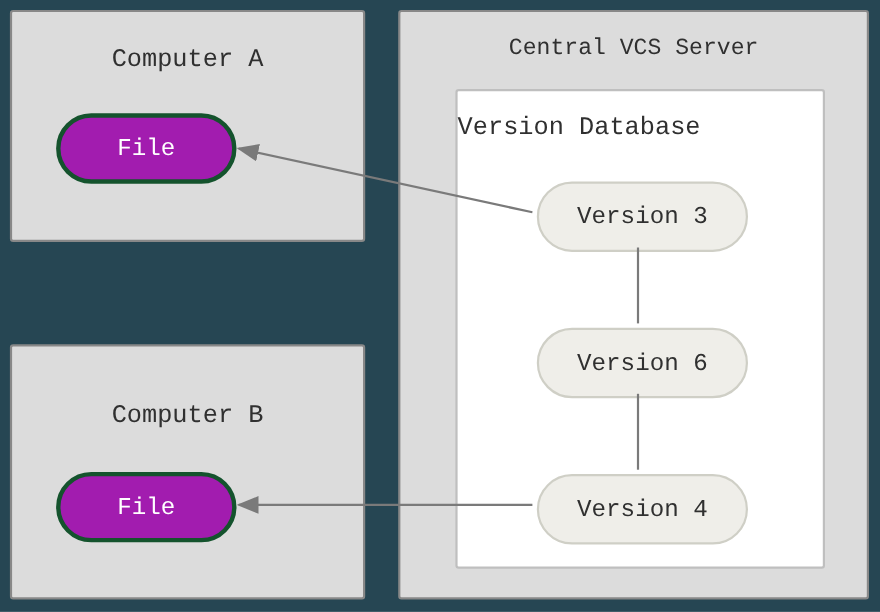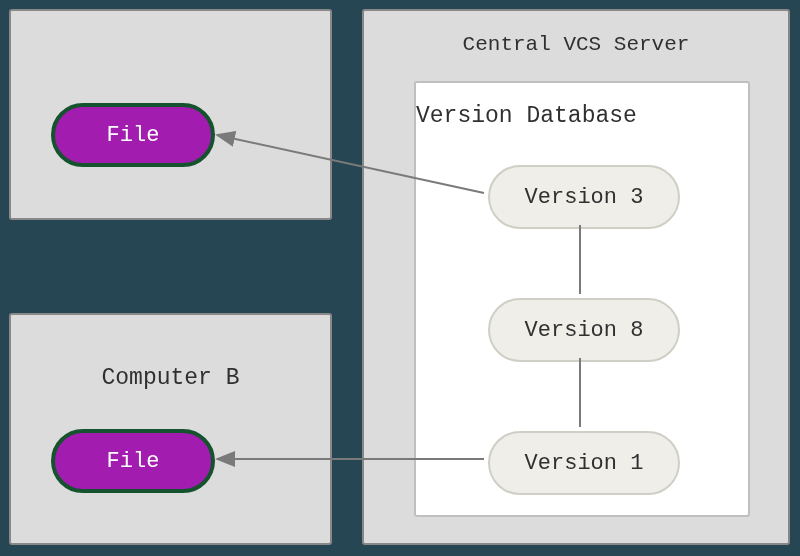--- a/index.html
+++ b/index.html
@@ -60,20 +60,21 @@
     width: 800px; height: 556px;
     pointer-events: none;
   }
 </style>
 </head>
 <body>
 
 <div class="stage">
 
   <div class="box" style="left:9px; top:9px; width:323px; height:211px;">
+    <div class="box-title" style="left:0; right:0; top:30px; text-align:center;">Computer A</div>
     <div class="pill teal" style="left:40px; top:92px; width:164px; height:64px;">
       <span>File</span>
     </div>
   </div>
 
   <div class="box" style="left:9px; top:313px; width:323px; height:232px;">
     <div class="box-title" style="left:0; right:0; top:50px; text-align:center;">Computer B</div>
     <div class="pill teal" style="left:40px; top:114px; width:164px; height:64px;">
       <span>File</span>
     </div>
@@ -82,24 +83,24 @@
   <div class="box" style="left:362px; top:9px; width:428px; height:536px;">
     <div class="box-title" style="left:0; right:0; top:22px; text-align:center; font-size:21px;">Central VCS Server</div>
 
     <div class="db-box" style="left:50px; top:70px; width:336px; height:436px;">
       <div class="box-title" style="left:0; right:0; top:20px; ">Version Database</div>
 
       <div class="pill grey" style="left:72px; top:82px; width:192px; height:64px;">
         <span>Version 3</span>
       </div>
       <div class="pill grey" style="left:72px; top:215px; width:192px; height:64px;">
-        <span>Version 8</span>
+        <span>Version 6</span>
       </div>
       <div class="pill grey" style="left:72px; top:348px; width:192px; height:64px;">
-        <span>Version 1</span>
+        <span>Version 4</span>
       </div>
     </div>
   </div>
 
   <svg class="overlay" viewBox="0 0 800 556">
     <defs>
       <marker id="arrowhead" markerWidth="10" markerHeight="8" refX="9" refY="4" orient="auto" markerUnits="strokeWidth">
         <polygon points="0,0 10,4 0,8" fill="#7a7a7a"></polygon>
       </marker>
     </defs>

